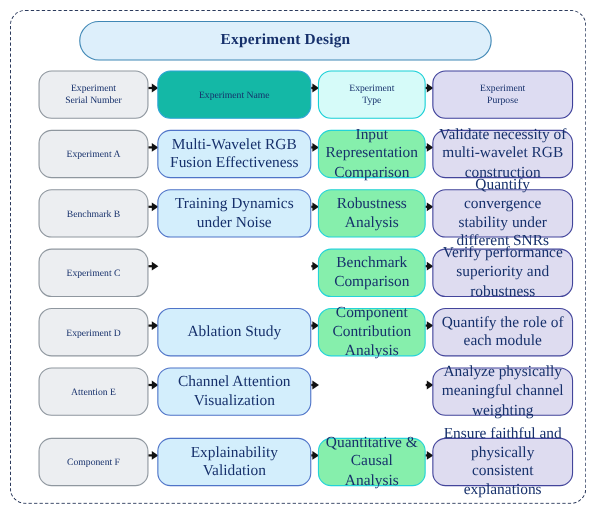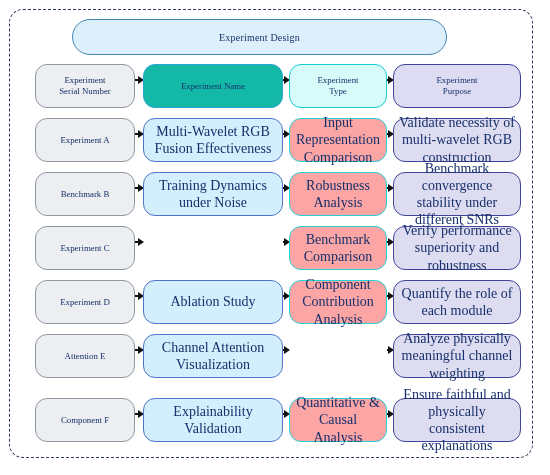--- a/index.html
+++ b/index.html
@@ -41,22 +41,23 @@
     width: 375px;
     height: 36px;
     box-sizing: border-box;
     border: 1.4px solid #3f87b5;
     border-radius: 18px;
     background: #ddeffb;
     display: flex;
     align-items: center;
     justify-content: center;
     color: #16306b;
-    font-size: 10px;
+    font-size: 14px;
     letter-spacing: 0.2px;
+    font-weight: bold;
   }
 
   
   .row {
     position: absolute;
     left: 0;
     width: 550px;
     height: 32px;
   }
 
@@ -82,21 +83,21 @@
   
   .sty-serial {
     background: #eceef1;
     border: 1.3px solid #8f979f;
   }
   .sty-name {
     background: #d5f0fb;
     border: 1.3px solid #2b9fd4;
   }
   .sty-type {
-    background: #fca5a5;
+    background: #86efac;
     border: 1.3px solid #23d3d8;
   }
   .sty-purpose {
     background: #dedcf0;
     border: 1.3px solid #43459b;
   }
 
   
   .row-head .sty-name    { background: #14b8a6; border-color: #2ba3d6; }
   .row-head .sty-type    { background: #d6fbf9; border-color: #18cfd6; }
@@ -194,21 +195,21 @@
     <div class="cell col-name sty-name fs-sm">Training Dynamics under Noise</div>
     <div class="arrow arrow-2">
         <span class="shaft"></span>
         <span class="head"></span>
       </div>
     <div class="cell col-type sty-type fs-sm">Robustness Analysis</div>
     <div class="arrow arrow-3">
         <span class="shaft"></span>
         <span class="head"></span>
       </div>
-    <div class="cell col-purpose sty-purpose fs-sm">Benchmark convergence stability under different SNRs</div>
+    <div class="cell col-purpose sty-purpose fs-sm">Quantify convergence stability under different SNRs</div>
   </div>
 
   <div class="row row-body" style="top:226px;">
     <div class="cell col-serial sty-serial fs-md">Experiment C</div>
     <div class="arrow arrow-1">
         <span class="shaft"></span>
         <span class="head"></span>
       </div>
     <div class="arrow arrow-2">
         <span class="shaft"></span>

